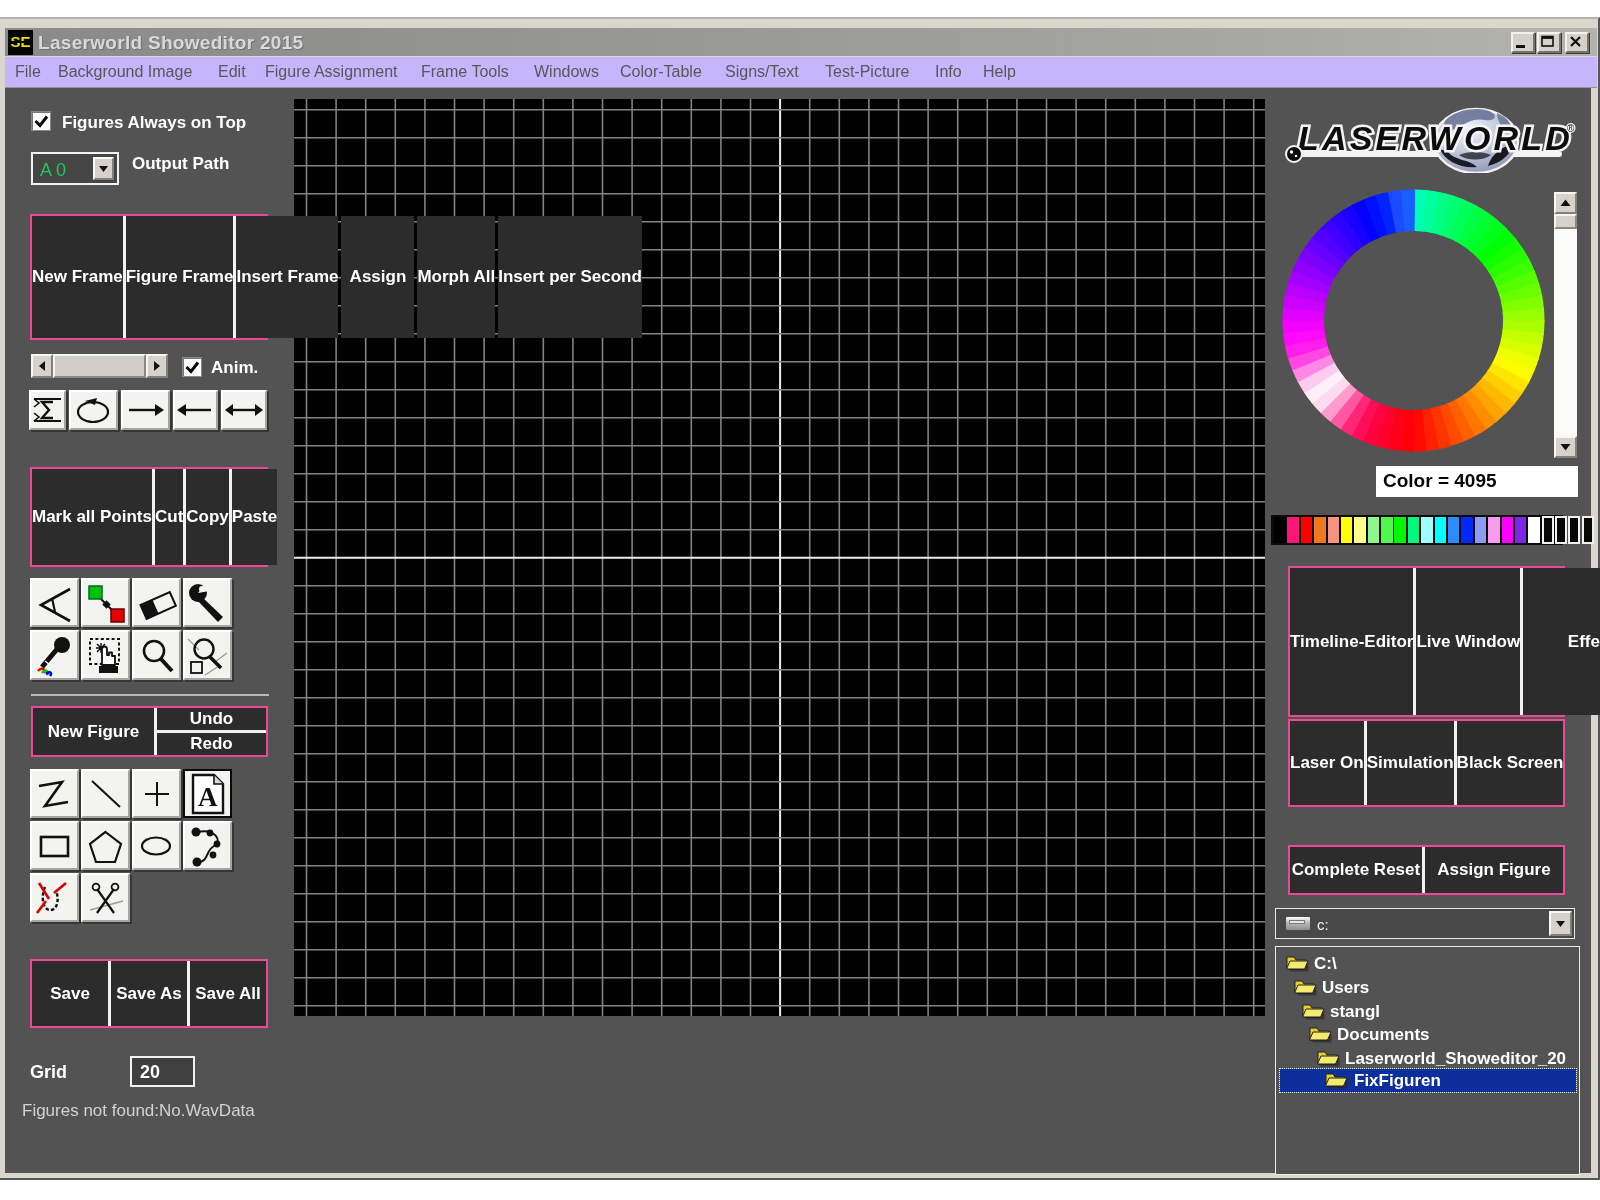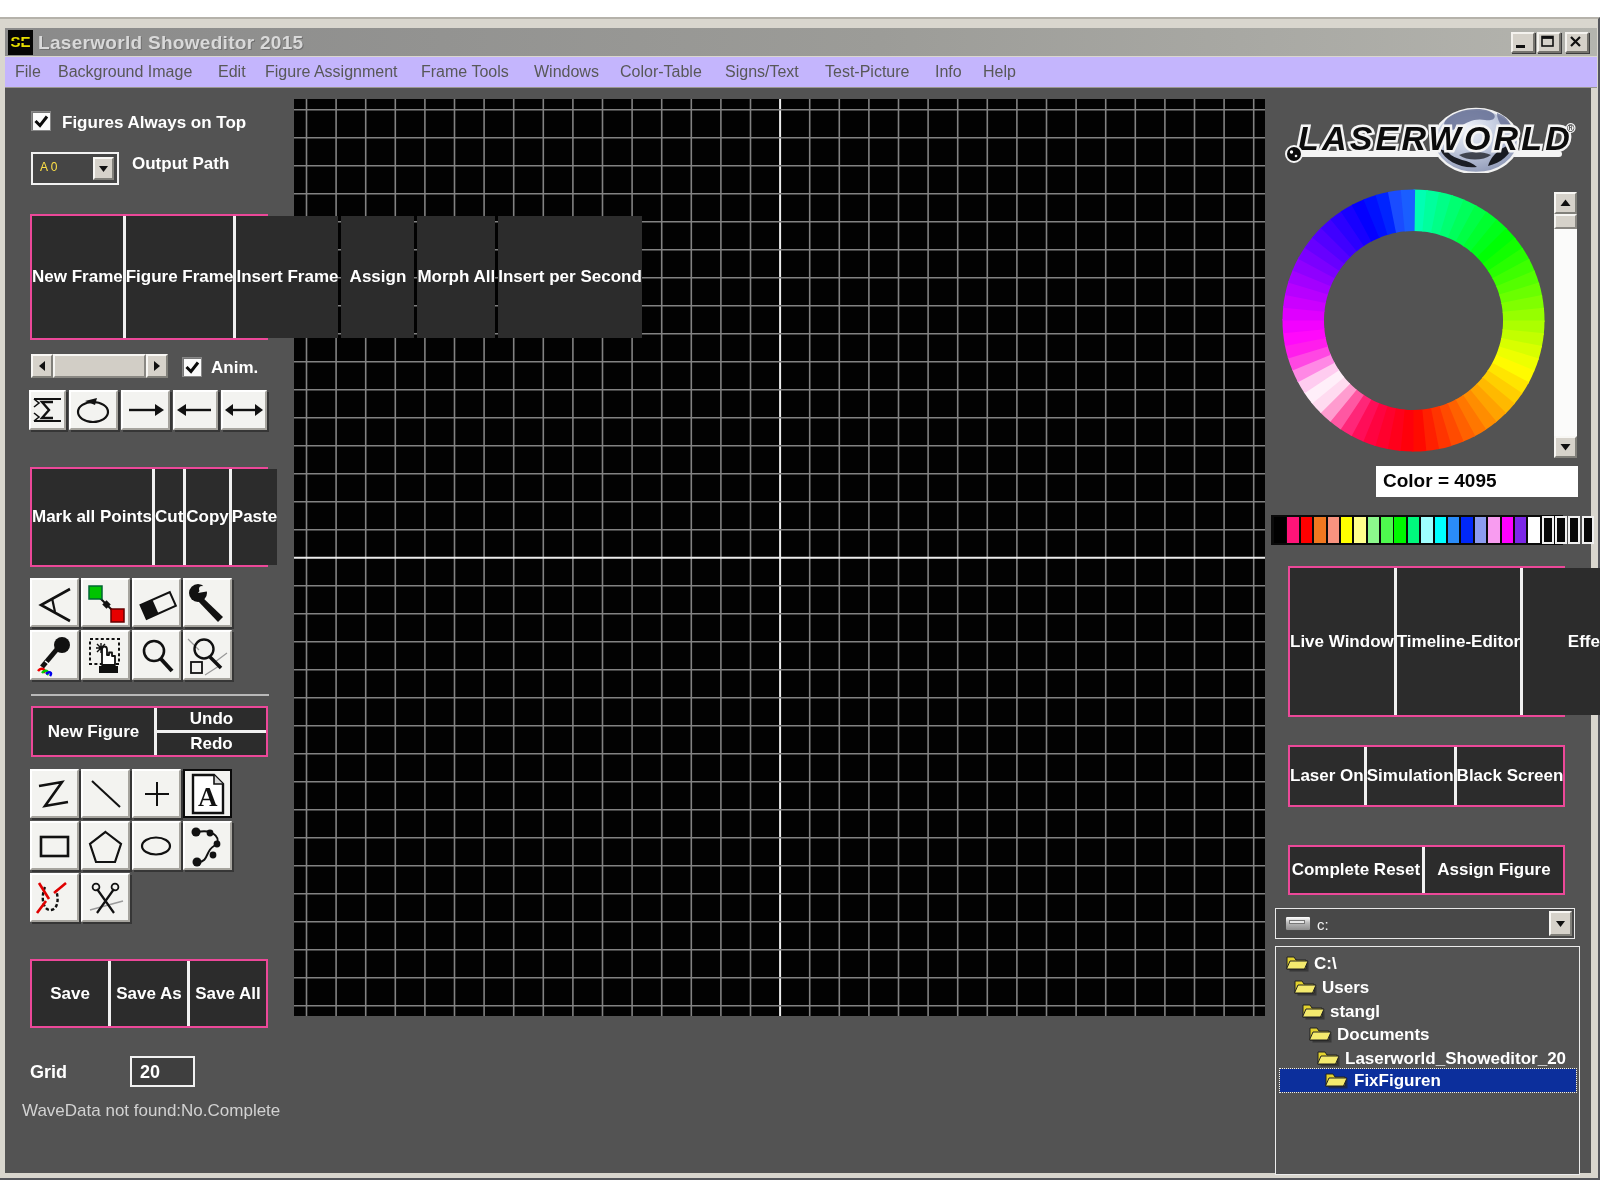--- a/index.html
+++ b/index.html
@@ -121,21 +121,21 @@
             <line x1="0" y1="822.8" x2="971" y2="822.8" stroke="#828282" stroke-width="1.6"></line>
             <line x1="0" y1="850.8" x2="971" y2="850.8" stroke="#828282" stroke-width="1.6"></line>
             <line x1="0" y1="878.8" x2="971" y2="878.8" stroke="#828282" stroke-width="1.6"></line>
             <line x1="0" y1="906.8" x2="971" y2="906.8" stroke="#828282" stroke-width="1.6"></line>
           </svg></div>
         <div class="cb" style="left:26px;top:23px"><svg width="18" height="18" viewBox="0 0 18 18">
             <path d="M3.5,9 L8,13.5 L15,4.5" stroke="#0a0a0a" stroke-width="3" fill="none"></path>
           </svg></div>
         <div class="wlab" style="left:57px;top:25px">Figures Always on Top</div>
         <div class="abs" style="left:26px;top:64px;width:88px;height:33px;border:2px solid #f1f1f1;background:#454545">
-          <span style="position:absolute;left:7px;top:6px;color:#fde047;font-size:12px">A 0</span>
+          <span style="position:absolute;left:7px;top:6px;color:#22c55e;font-size:18px">A 0</span>
           <div class="lbtn" style="right:3px;top:3px;width:21px;height:23px">
             <svg width="13" height="13" viewBox="0 0 13 13">
               <path d="M2,4 L11,4 L6.5,10 Z" fill="#111"></path>
             </svg>
           </div>
         </div>
         <div class="wlab" style="left:127px;top:66px">Output Path</div>
         <div class="grp" style="left:25px;top:126px;width:238px;height:126px">
           <div class="grow" style="flex:22 22 0">
             <div class="gcell" style="flex:1 1 0;font-size:17px">New Frame</div>
@@ -358,21 +358,21 @@
             <div class="gcell" style="flex:1 1 0;font-size:17px">Save As</div>
           </div>
           <div class="grow" style="flex:22 22 0">
             <div class="gcell" style="flex:1 1 0;font-size:17px">Save All</div>
           </div>
         </div>
         <div class="wlab" style="left:25px;top:974px;font-size:18px">Grid</div>
         <div class="abs" style="left:125px;top:968px;width:65px;height:31px;border:2px solid #f1f1f1;background:#3f3f3f">
           <span style="position:absolute;left:8px;top:4px;color:#fff;font-weight:bold;font-size:18px">20</span>
         </div>
-        <div class="abs" style="left:17px;top:1013px;color:#d2d2d2;font-size:17px">WaveData not found:No.Complete</div>
+        <div class="abs" style="left:17px;top:1013px;color:#d2d2d2;font-size:17px">Figures not found:No.WavData</div>
         <svg class="abs" style="left:1278px;top:17px" width="296" height="68" viewBox="0 0 296 68">
 <defs>
             <radialGradient id="gg" cx="40%" cy="30%" r="75%">
 <stop offset="0%" stop-color="#f0f3fa"></stop>
               <stop offset="45%" stop-color="#c5cde0"></stop>
               <stop offset="100%" stop-color="#8d97b5"></stop>
 </radialGradient>
           </defs>
 <rect x="5" y="46" width="274" height="6" rx="3" fill="#f4f4f4"></rect>
 <ellipse cx="193" cy="36" rx="42" ry="32" fill="url(#gg)" stroke="#f2f2f2" stroke-width="2.5"></ellipse>
@@ -488,35 +488,35 @@
         <div class="abs" style="left:1469.7px;top:429px;width:11.5px;height:26px;background:#8c9cf0"></div>
         <div class="abs" style="left:1483.1px;top:429px;width:11.5px;height:26px;background:#f89cf0"></div>
         <div class="abs" style="left:1496.5px;top:429px;width:11.5px;height:26px;background:#ff00ff"></div>
         <div class="abs" style="left:1509.8px;top:429px;width:11.5px;height:26px;background:#7c28e8"></div>
         <div class="abs" style="left:1523.2px;top:429px;width:11.5px;height:26px;background:#ffffff"></div>
         <div class="abs" style="left:1536.6px;top:428px;width:12px;height:28px;background:#060606;border:2px solid #f0f0f0"></div>
         <div class="abs" style="left:1550.0px;top:428px;width:12px;height:28px;background:#060606;border:2px solid #f0f0f0"></div>
         <div class="abs" style="left:1563.4px;top:428px;width:12px;height:28px;background:#060606;border:2px solid #f0f0f0"></div>
         <div class="abs" style="left:1576.7px;top:428px;width:12px;height:28px;background:#060606;border:2px solid #f0f0f0"></div>
         <div class="grp" style="left:1283px;top:478px;width:277px;height:151px">
+          <div class="grow" style="flex:45 45 0">
+            <div class="gcell" style="flex:1 1 0;font-size:17px">Timeline-Editor</div>
+          </div>
           <div class="grow" style="flex:48 48 0">
             <div class="gcell" style="flex:1 1 0;font-size:17px">Live Window</div>
-          </div>
-          <div class="grow" style="flex:45 45 0">
-            <div class="gcell" style="flex:1 1 0;font-size:17px">Timeline-Editor</div>
           </div>
           <div class="grow" style="flex:23 23 0">
             <div class="gcell" style="flex:0 0 146px;font-size:17px">Effects</div>
             <div class="gcell" style="flex:1 1 0;font-size:17px">DMX</div>
           </div>
           <div class="grow" style="flex:22 22 0">
             <div class="gcell" style="flex:1 1 0;font-size:13px">Options</div>
           </div>
         </div>
-        <div class="grp" style="left:1283px;top:657px;width:277px;height:62px">
+        <div class="grp" style="left:1283px;top:631px;width:277px;height:88px">
           <div class="grow" style="flex:20 20 0">
             <div class="gcell" style="flex:1 1 0;font-size:17px">Laser On</div>
           </div>
           <div class="grow" style="flex:20 20 0">
             <div class="gcell" style="flex:1 1 0;font-size:17px">Simulation</div>
           </div>
           <div class="grow" style="flex:21 21 0">
             <div class="gcell" style="flex:1 1 0;font-size:17px">Black Screen</div>
           </div>
         </div>

